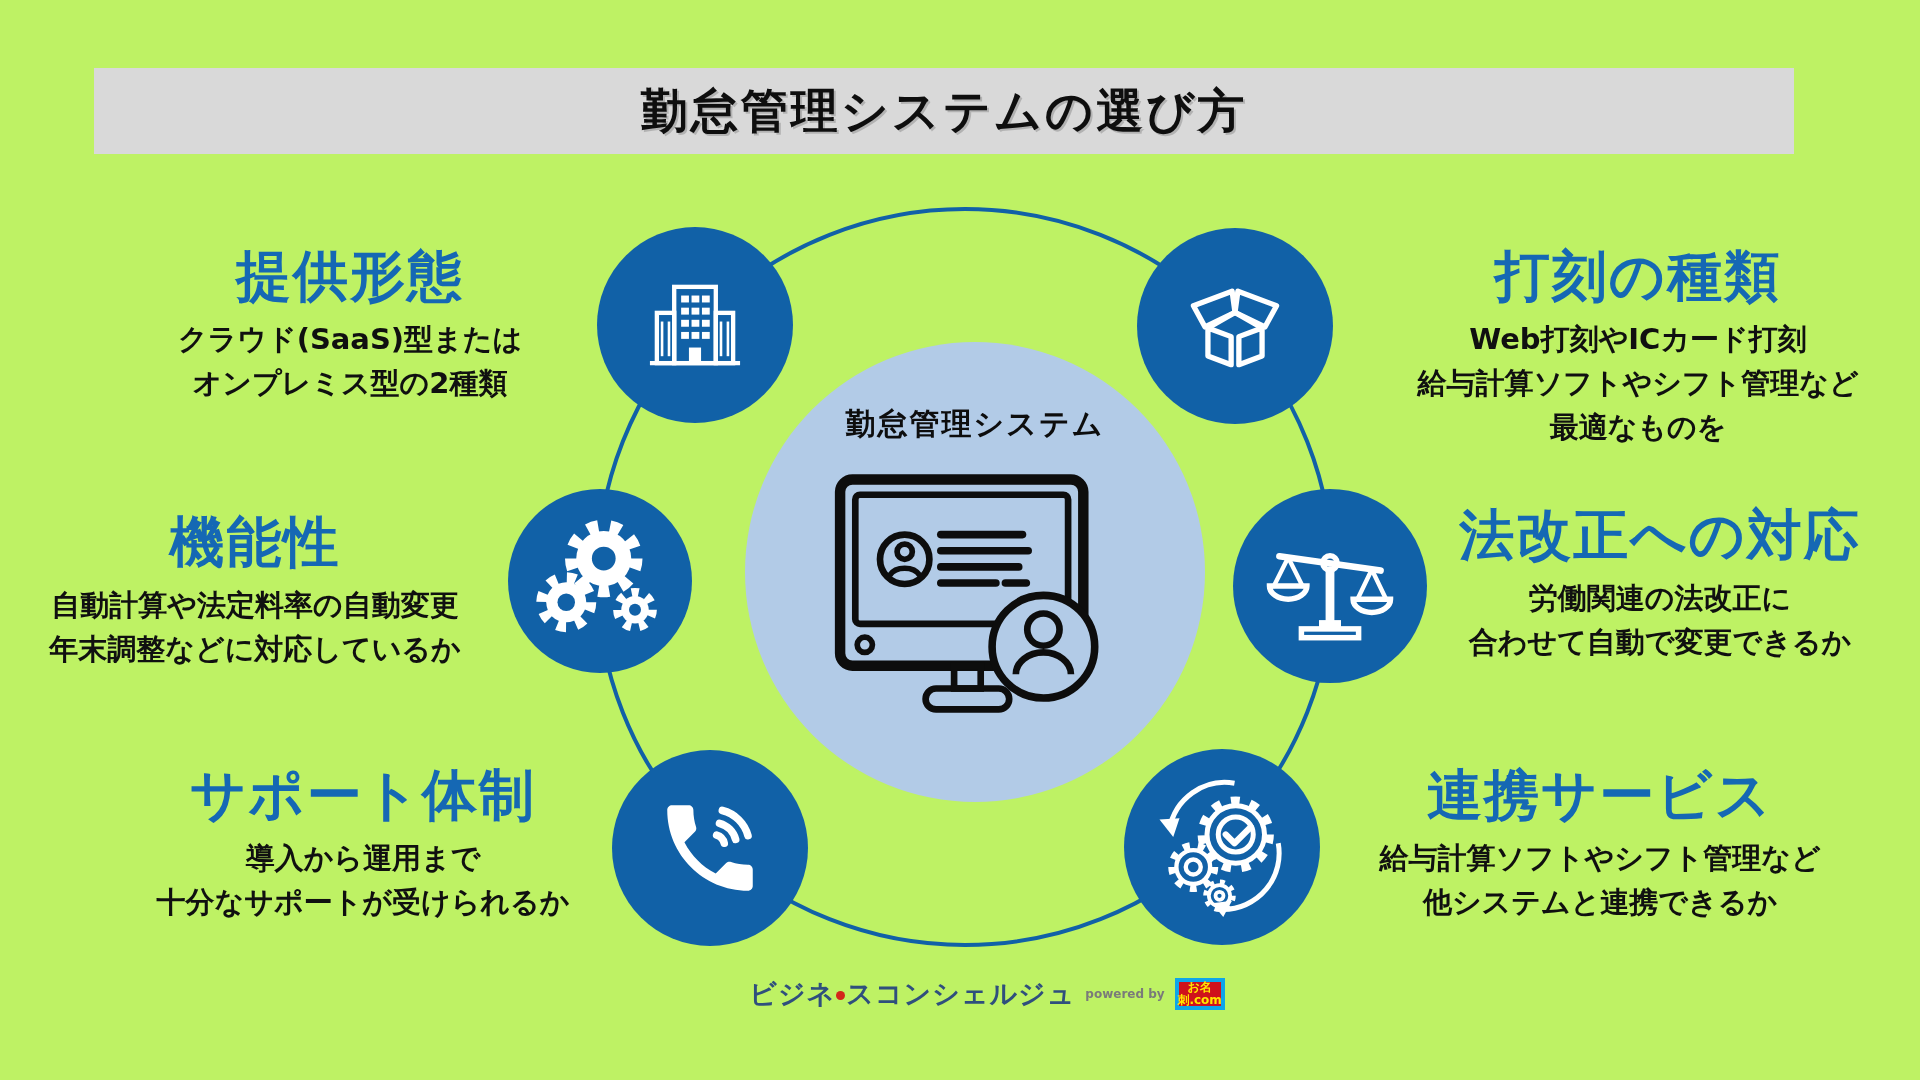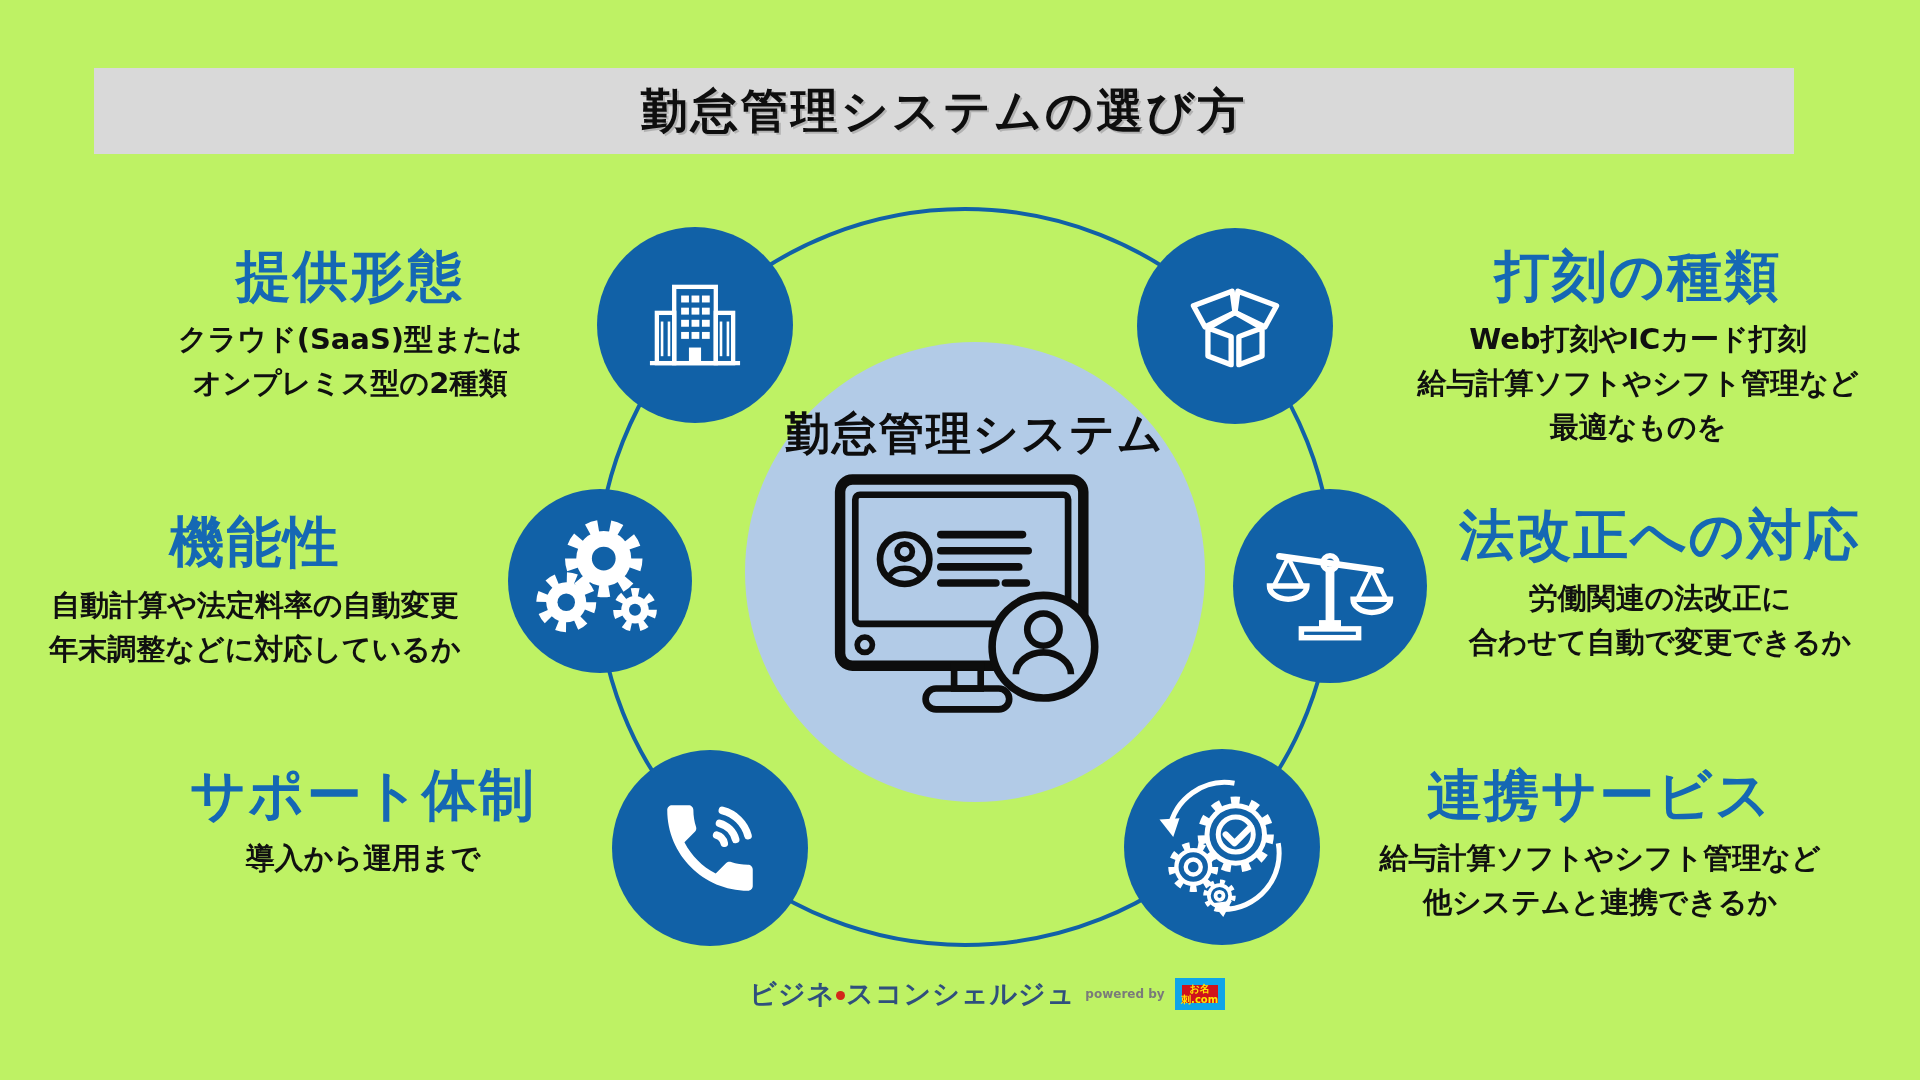--- a/index.html
+++ b/index.html
@@ -21,21 +21,21 @@
     position:absolute; left:595px; top:207px; width:732px; height:732px;
     border:4px solid #1161a7; border-radius:50%;
   }
   
   .center-circle {
     position:absolute; left:745px; top:342px; width:460px; height:460px;
     background:#b2cbe7; border-radius:50%;
   }
   .center-label {
     position:absolute; left:0; top:62px; width:100%; text-align:center;
-    font-size:45px; font-weight:800; color:#0d0d0d; letter-spacing:2px;
+    font-size:30px; font-weight:800; color:#0d0d0d; letter-spacing:2px;
   }
   .monitor { position:absolute; left:78px; top:128px; }
   
   .sat {
     position:absolute; background:#1161a7; border-radius:50%;
     display:flex; align-items:center; justify-content:center;
   }
   
   .info-block { position:absolute; text-align:center; }
   .info-heading {
@@ -50,22 +50,22 @@
   }
   .brand { font-size:27px; font-weight:800; color:#2f4f7d; letter-spacing:1px; }
   .brand-dot {
     display:inline-block; width:9px; height:9px; background:#d3261a;
     border-radius:50%; margin:0 1px 3px 1px;
   }
   .powered { font-size:12px; font-weight:600; color:#7a7a7a; }
   .badge {
     width:50px; height:32px; background:#cf121b; color:#ffe600;
     display:flex; align-items:center; justify-content:center;
-    font-size:10px; font-weight:800; line-height:1.1; text-align:center;
-    border:7px solid #0ea5e9; box-sizing:border-box;
+    font-size:12px; font-weight:800; line-height:1.1; text-align:center;
+    border:4px solid #0ea5e9; box-sizing:border-box;
   }
 </style>
 </head>
 <body>
 
 <div class="stage">
 
   <div class="banner">
     <div class="banner-title">勤怠管理システムの選び方</div>
   </div>
@@ -225,20 +225,21 @@
 
   <div class="info-block" style="left:1415px; top:505px; width:490px;">
     <div class="info-heading">法改正への対応</div>
     <div class="info-line">労働関連の法改正に</div>
     <div class="info-line">合わせて自動で変更できるか</div>
   </div>
 
   <div class="info-block" style="left:118px; top:765px; width:490px;">
     <div class="info-heading">サポート体制</div>
     <div class="info-line">導入から運用まで</div>
+    <div class="info-line">十分なサポートが受けられるか</div>
   </div>
 
   <div class="info-block" style="left:1355px; top:765px; width:490px;">
     <div class="info-heading">連携サービス</div>
     <div class="info-line">給与計算ソフトやシフト管理など</div>
     <div class="info-line">他システムと連携できるか</div>
   </div>
 
   <div class="footer">
     <div class="brand">

